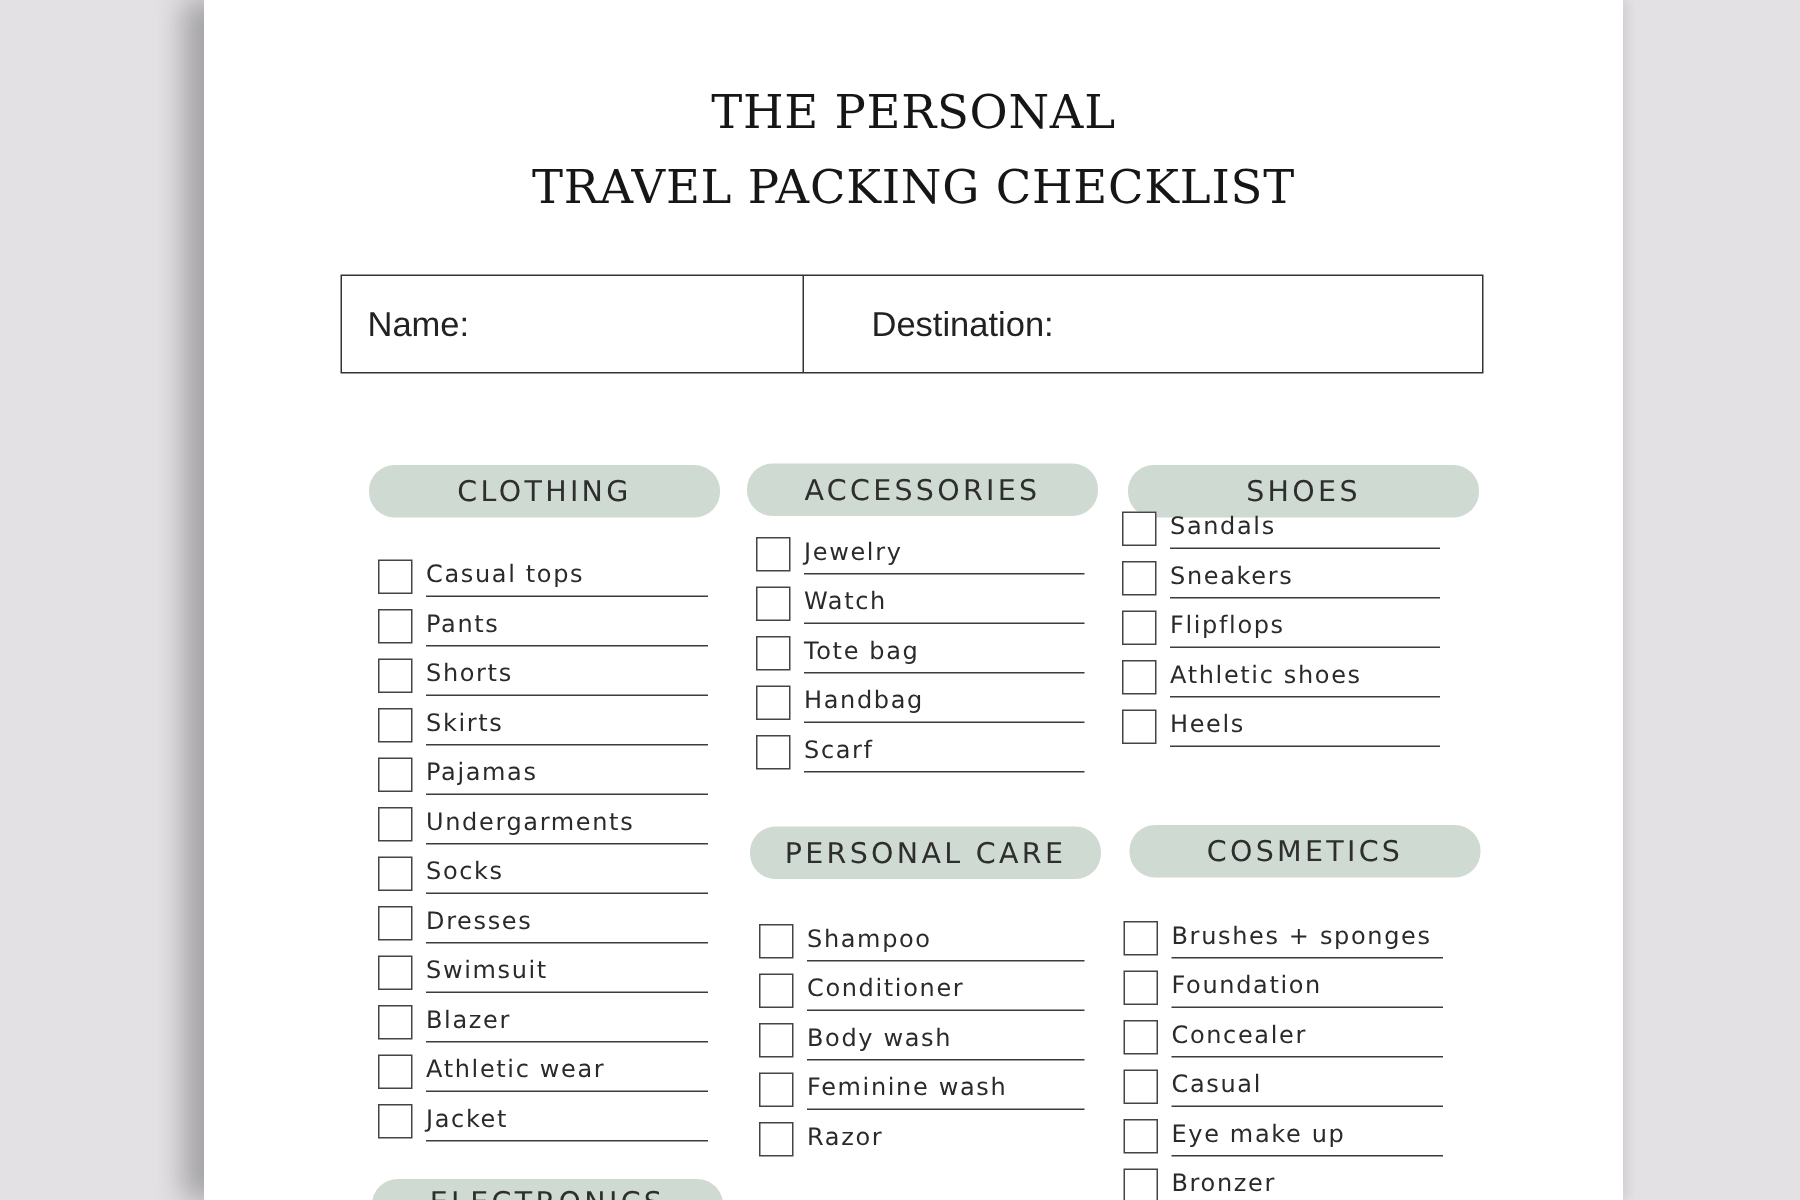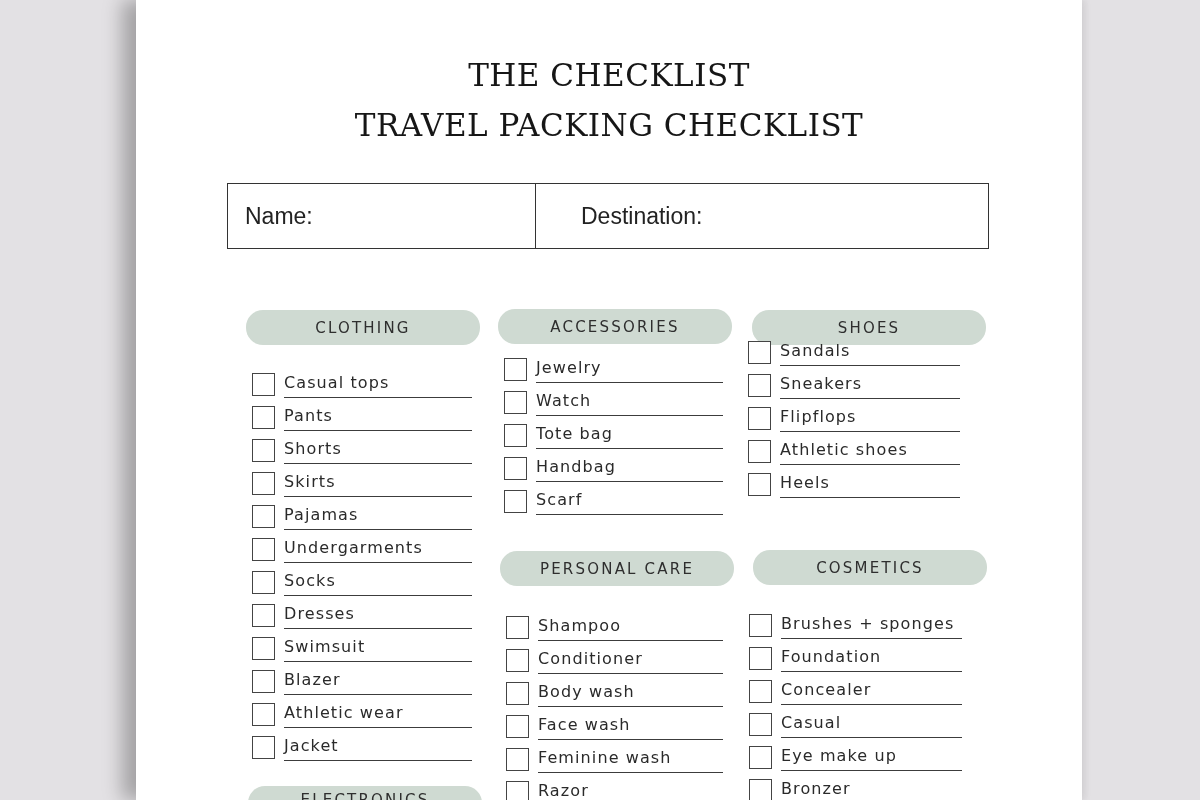--- a/index.html
+++ b/index.html
@@ -28,21 +28,21 @@
   .info-cell {
     height: 100%; display: flex; align-items: center;
     font-family: "Liberation Sans", sans-serif; font-size: 23px; color: #222;
   }
   .info-cell.name { width: 308px; border-right: 1.5px solid #333; padding-left: 17px; box-sizing: border-box; }
   .info-cell.dest { flex: 1; padding-left: 45px; align-items: center; }
   .section { position: absolute; width: 234px; }
   .pill {
     height: 35px; border-radius: 17px; background: #cfdad2;
     display: flex; align-items: center; justify-content: center;
-    font-family: "DejaVu Sans", sans-serif; font-size: 15px;
+    font-family: "DejaVu Sans", sans-serif; font-size: 19px;
     letter-spacing: 2.2px; color: #2e2e2e;
   }
   .items { list-style: none; margin: 0; padding: 0; position: absolute; left: 6px; }
   .item { height: 33px; position: relative; }
   .cb {
     position: absolute; left: 0; top: 0; width: 23px; height: 23px;
     border: 1.5px solid #444; box-sizing: border-box; background: #fff;
   }
   .label {
     position: absolute; left: 32px; top: 0px;
@@ -52,21 +52,21 @@
   .rule {
     position: absolute; left: 32px; right: 0; top: 24px; height: 0;
     border-top: 1.5px solid #3c3c3c;
   }
 </style>
 </head>
 <body>
 
 <div class="page">
 
-  <h1 class="title l1">THE CHECKLIST</h1>
+  <h1 class="title l1">THE PERSONAL</h1>
   <h1 class="title l2">TRAVEL PACKING CHECKLIST</h1>
 
   <div class="info-box">
     <div class="info-cell name">
       <span>Name:</span>
     </div>
     <div class="info-cell dest">
       <span>Destination:</span>
     </div>
   </div>
@@ -185,25 +185,20 @@
           <span class="label">Conditioner</span>
           <span class="rule"></span>
         </li>
       <li class="item">
           <span class="cb"></span>
           <span class="label">Body wash</span>
           <span class="rule"></span>
         </li>
       <li class="item">
           <span class="cb"></span>
-          <span class="label">Face wash</span>
-          <span class="rule"></span>
-        </li>
-      <li class="item">
-          <span class="cb"></span>
           <span class="label">Feminine wash</span>
           <span class="rule"></span>
         </li>
       <li class="item">
           <span class="cb"></span>
           <span class="label">Razor</span>
         </li>
     </ul>
   </div>
 

